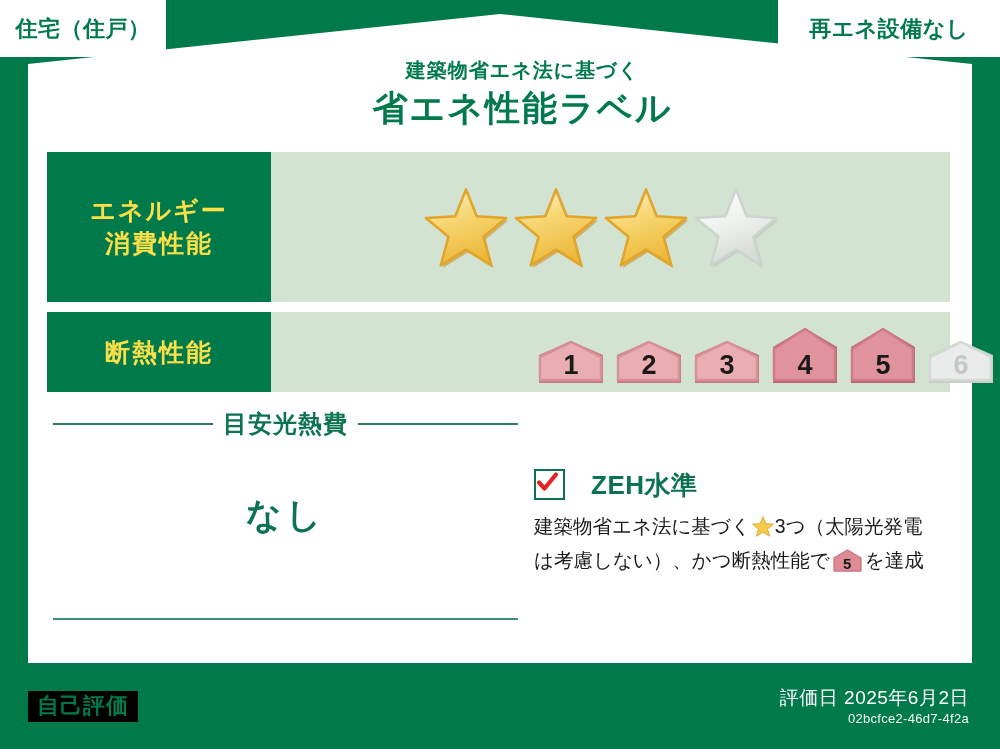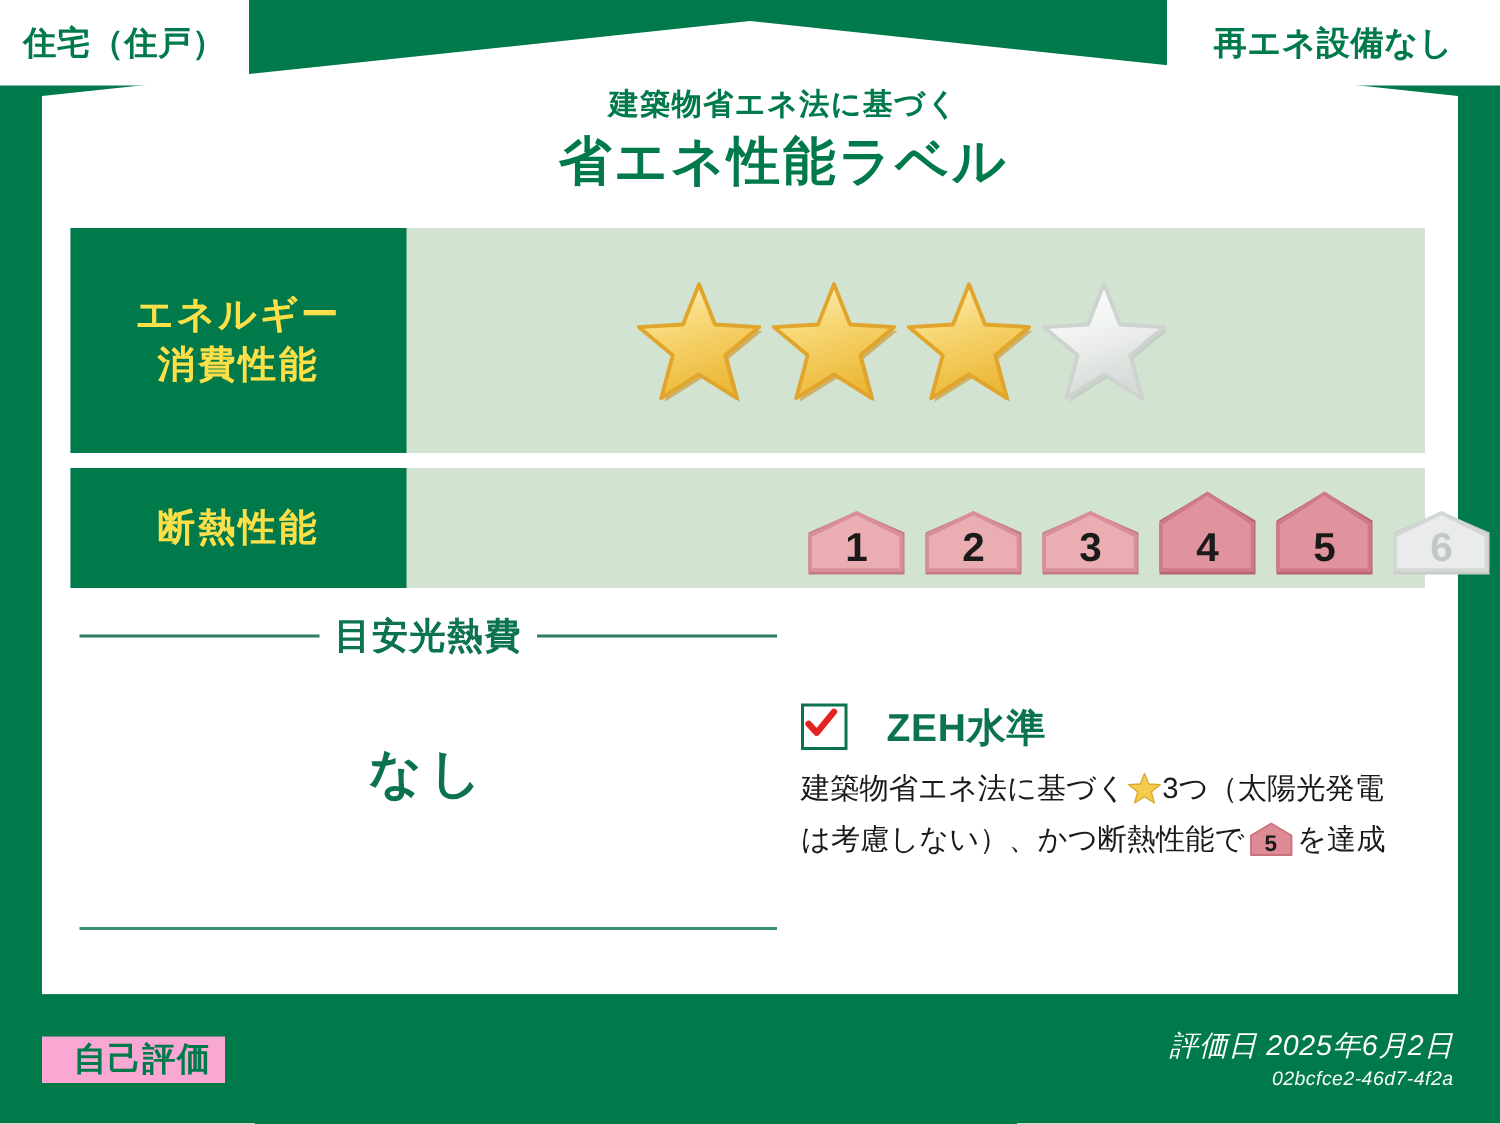--- a/index.html
+++ b/index.html
@@ -254,40 +254,39 @@
     display: flex;
     align-items: center;
   }
   #footer-left {
     display: flex;
     align-items: center;
     gap: 11px;
     margin-left: 28px;
   }
   #self-eval-badge {
-    background: #f9a8d4;
+    background: #000000;
     color: #00794b;
     font-size: 22px;
     font-weight: bold;
-    padding: 4px 9px 5px 21px;
+    padding: 4px 9px 5px 9px;
     line-height: 1;
     letter-spacing: 1px;
   }
   #property-name {
     color: #ffffff;
     font-size: 17.5px;
     letter-spacing: 0px;
     white-space: nowrap;
   }
   #footer-right {
     margin-left: auto;
     margin-right: 31px;
     text-align: right;
     color: #ffffff;
-    font-style: italic;
   }
   #eval-date {
     font-size: 19px;
     letter-spacing: 0.5px;
     line-height: 1.25;
   }
   #eval-id {
     font-size: 13px;
     letter-spacing: 0.3px;
     margin-top: 2px;

